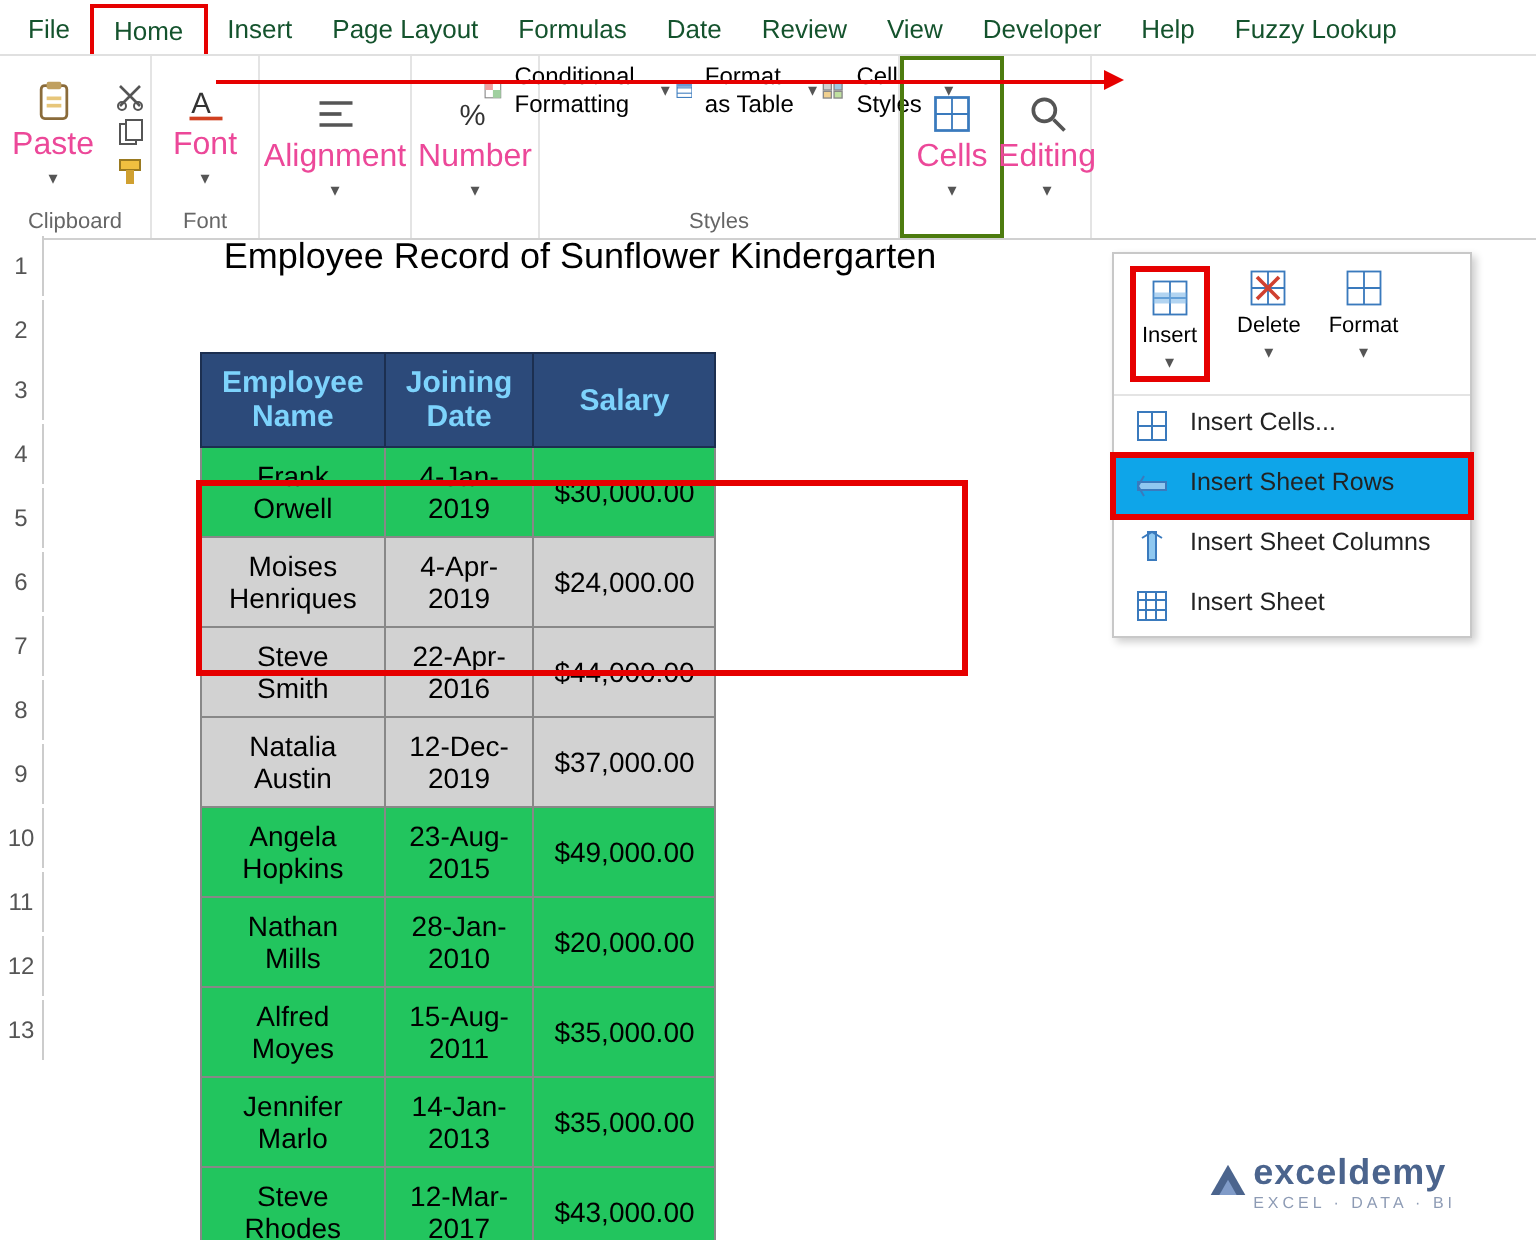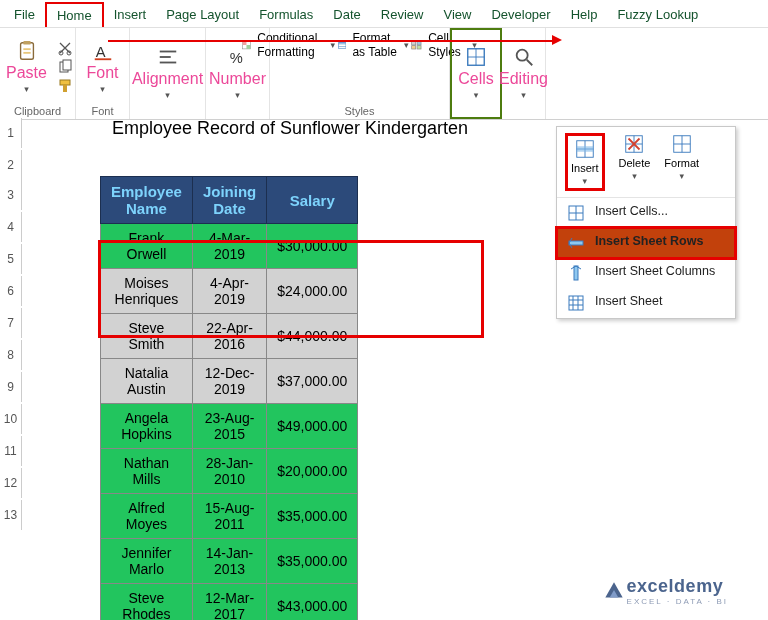--- a/index.html
+++ b/index.html
@@ -37,21 +37,21 @@
   .data-table td { border: 1px solid #888; padding: 6px 10px; text-align: center; background: #22c55e; height: 30px; }
   .data-table tr.sel td { background: #d2d2d2; }
   .sel-outline { position: absolute; border: 3px solid #e60000; pointer-events: none; }
   
   
   .cells-panel { position: absolute; left: 556px; top: 126px; width: 180px; background: #fff; border: 1px solid #c8c8c8; box-shadow: 2px 2px 4px rgba(0,0,0,.2); z-index: 10; }
   .panel-top { display: flex; padding: 6px 8px; gap: 14px; border-bottom: 1px solid #e4e4e4; }
   .panel-top .mini { display: flex; flex-direction: column; align-items: center; font-size: 11px; gap: 2px; }
   .panel-top .mini.selected { border: 3px solid #e60000; padding: 2px 3px; }
   .menu-item { display: flex; gap: 10px; padding: 6px 10px; font-size: 12.5px; color: #222; }
-  .menu-item.highlight { background: #c2410c; outline: 3px solid #e60000; outline-offset: -1px; font-weight: bold; }
+  .menu-item.highlight { background: #0ea5e9; outline: 3px solid #e60000; outline-offset: -1px; }
   .mi-icon { width: 18px; height: 18px; display: flex; align-items: center; justify-content: center; }
   
   
   .watermark { position: absolute; right: 40px; bottom: 14px; display: flex; align-items: center; gap: 0; color: #2c4a7a; opacity: .85; }
   .watermark .wm-icon { width: 26px; height: 26px; }
   .watermark .wm-text { font-size: 18px; font-weight: 600; letter-spacing: .5px; }
   .watermark .wm-sub { font-size: 8px; letter-spacing: 2px; color: #7a8aa8; }
   
   svg { display: block; }
 </style>
@@ -238,21 +238,21 @@
     <thead>
         <tr>
       <th>Employee Name</th>
       <th>Joining Date</th>
       <th>Salary</th>
     </tr>
       </thead>
     <tbody id="tbody">
         <tr>
           <td>Frank Orwell</td>
-          <td>4-Mar-2019</td>
+          <td>4-Jan-2019</td>
           <td>$30,000.00</td>
         </tr>
         <tr class="sel">
           <td>Moises Henriques</td>
           <td>4-Apr-2019</td>
           <td>$24,000.00</td>
         </tr>
         <tr class="sel">
           <td>Steve Smith</td>
           <td>22-Apr-2016</td>

